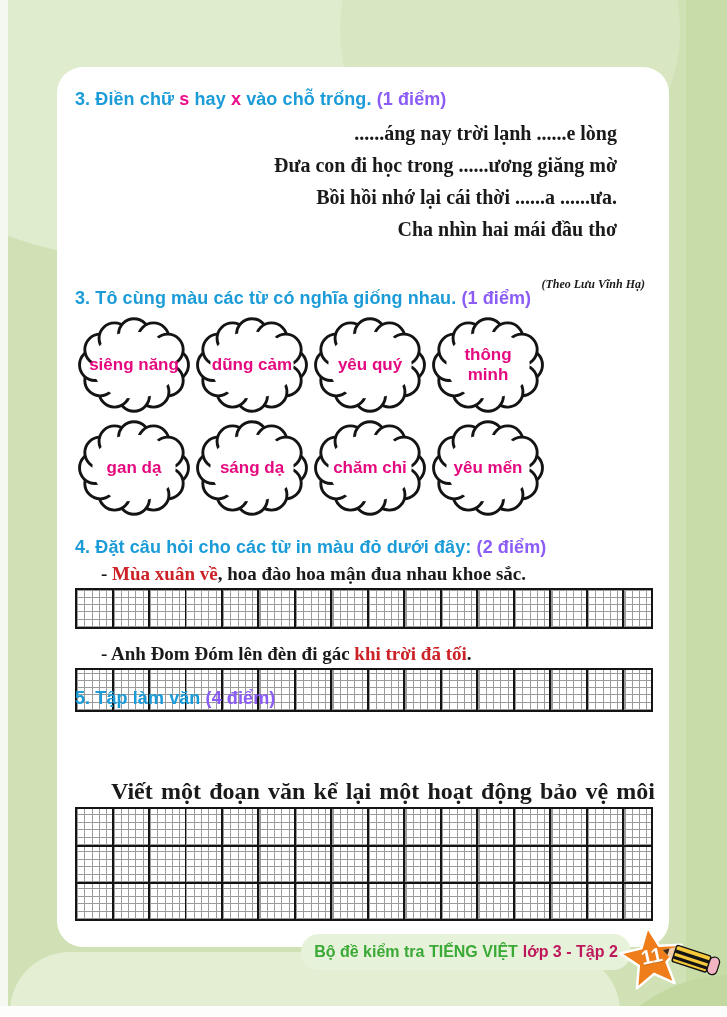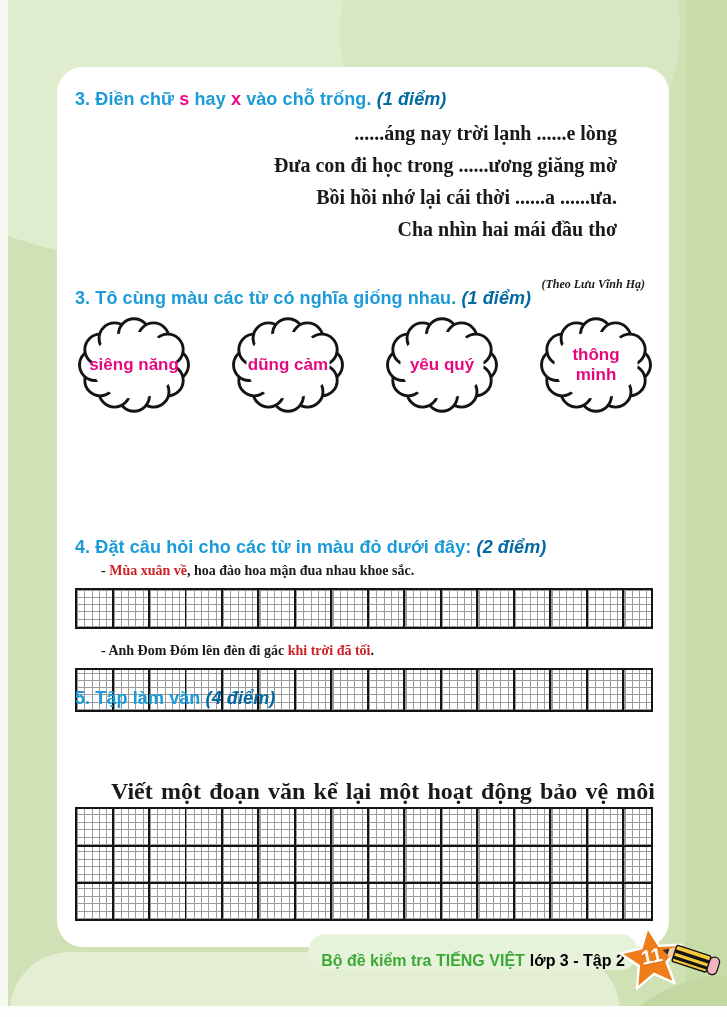--- a/index.html
+++ b/index.html
@@ -24,64 +24,64 @@
     background:#ffffff;border-radius:26px;
   }
   .card > *{position:absolute;}
 
   
   .ex-heading{
     font-weight:bold;font-size:18px;letter-spacing:.1px;color:#1b9cd8;
     white-space:nowrap;
   }
   .ex-heading .mag{color:#ec0f8b;}
-  .pts{color:#0369a1;font-style:italic;font-weight:bold;}
+  .pts{color:#8b5cf6;font-weight:bold;}
 
   
   .serif{font-family:"Liberation Serif",serif;font-weight:bold;color:#1a1a1a;}
   .poem{left:60px;top:50px;width:500px;text-align:right;font-size:20px;line-height:32px;}
   .attribution{right:24px;top:182px;font-size:12px;font-style:italic;margin-top:28px;}
-  .bullet{left:44px;font-size:14px;white-space:nowrap;}
+  .bullet{left:44px;font-size:19px;white-space:nowrap;}
   .red-phrase{color:#cc2127;}
   .tlv-para{left:18px;top:682px;width:580px;font-size:24px;line-height:29px;text-indent:36px;text-align:justify;margin-top:28px;}
 
   
   .grid-strip{
     left:18px;width:578px;box-sizing:border-box;border:2px solid #141414;background-color:#fff;
     background-image:
       repeating-linear-gradient(90deg, transparent 0 34.5px, #141414 34.5px 36.5px),
       repeating-linear-gradient(90deg, #9b9b9b 0 1px, transparent 1px 7.3px),
       repeating-linear-gradient(0deg,  #9b9b9b 0 1px, transparent 1px 7.3px);
   }
   .grid-big{
     background-image:
       repeating-linear-gradient(90deg, transparent 0 34.5px, #141414 34.5px 36.5px),
       repeating-linear-gradient(0deg,  transparent 0 35.2px, #141414 35.2px 37.2px),
       repeating-linear-gradient(90deg, #9b9b9b 0 1px, transparent 1px 7.3px),
       repeating-linear-gradient(0deg,  #9b9b9b 0 1px, transparent 1px 7.4px);
   }
 
   
-  .flower-row{left:18px;width:580px;height:100px;display:flex;justify-content:space-between;}
+  .flower-row{left:18px;width:580px;height:100px;display:flex;}
   .flower{position:relative;width:118px;height:100px;}
   .flower svg{position:absolute;left:0;top:0;width:118px;height:100px;}
   .flower .label{
     position:absolute;left:14px;top:0;width:90px;height:100px;
     display:flex;align-items:center;justify-content:center;text-align:center;
     color:#e5097f;font-weight:bold;font-size:17px;line-height:1.18;
   }
 
   
   .footer-tab{
-    position:absolute;left:308px;top:934px;width:330px;height:36px;border-radius:18px;
-    background:#e7f2da;display:flex;align-items:flex-end;justify-content:center;
+    position:absolute;left:301px;top:934px;width:330px;height:36px;border-radius:18px;
+    background:#e7f2da;display:flex;align-items:center;justify-content:center;
     font-weight:bold;font-size:16px;white-space:nowrap;
   }
   .footer-green{color:#3aa935;}
-  .footer-red{color:#000000;margin-left:5px;}
+  .footer-red{color:#be185d;margin-left:5px;}
   .star-badge{position:absolute;left:618px;top:925px;width:68px;height:68px;transform:rotate(-8deg);}
   .star-badge svg{position:absolute;left:0;top:0;}
   .star-num{
     position:absolute;left:0;top:20px;width:68px;text-align:center;
     color:#fff;font-weight:bold;font-size:20px;transform:rotate(-4deg);
     text-shadow:0 1px 0 rgba(0,0,0,.15);
   }
   .pencil{position:absolute;left:660px;top:942px;width:62px;height:30px;transform:rotate(18deg);}
 </style>
 </head>
@@ -152,20 +152,46 @@
       <div class="label">yêu quý</div>
     </div>
     <div class="flower">
       <svg viewBox="0 0 130 110">
           <use href="#flower-shape"></use>
         </svg>
       <div class="label">thông minh</div>
     </div>
   </div>
 
+  <div class="flower-row" style="top:351px;">
+    <div class="flower">
+      <svg viewBox="0 0 130 110">
+          <use href="#flower-shape"></use>
+        </svg>
+      <div class="label">gan dạ</div>
+    </div>
+    <div class="flower">
+      <svg viewBox="0 0 130 110">
+          <use href="#flower-shape"></use>
+        </svg>
+      <div class="label">sáng dạ</div>
+    </div>
+    <div class="flower">
+      <svg viewBox="0 0 130 110">
+          <use href="#flower-shape"></use>
+        </svg>
+      <div class="label">chăm chỉ</div>
+    </div>
+    <div class="flower">
+      <svg viewBox="0 0 130 110">
+          <use href="#flower-shape"></use>
+        </svg>
+      <div class="label">yêu mến</div>
+    </div>
+  </div>
 
   <div class="ex-heading" style="left:18px;top:470px;">
     <span>4. Đặt câu hỏi cho các từ in màu đỏ dưới đây: </span><span class="pts">(2 điểm)</span>
   </div>
   <div class="serif bullet" style="top:496px;">
     <span>- </span><span class="red-phrase">Mùa xuân về</span><span>, hoa đào hoa mận đua nhau khoe sắc.</span>
   </div>
   <div class="grid-strip" style="top:521px;height:41px;"></div>
 
   <div class="serif bullet" style="top:576px;">

